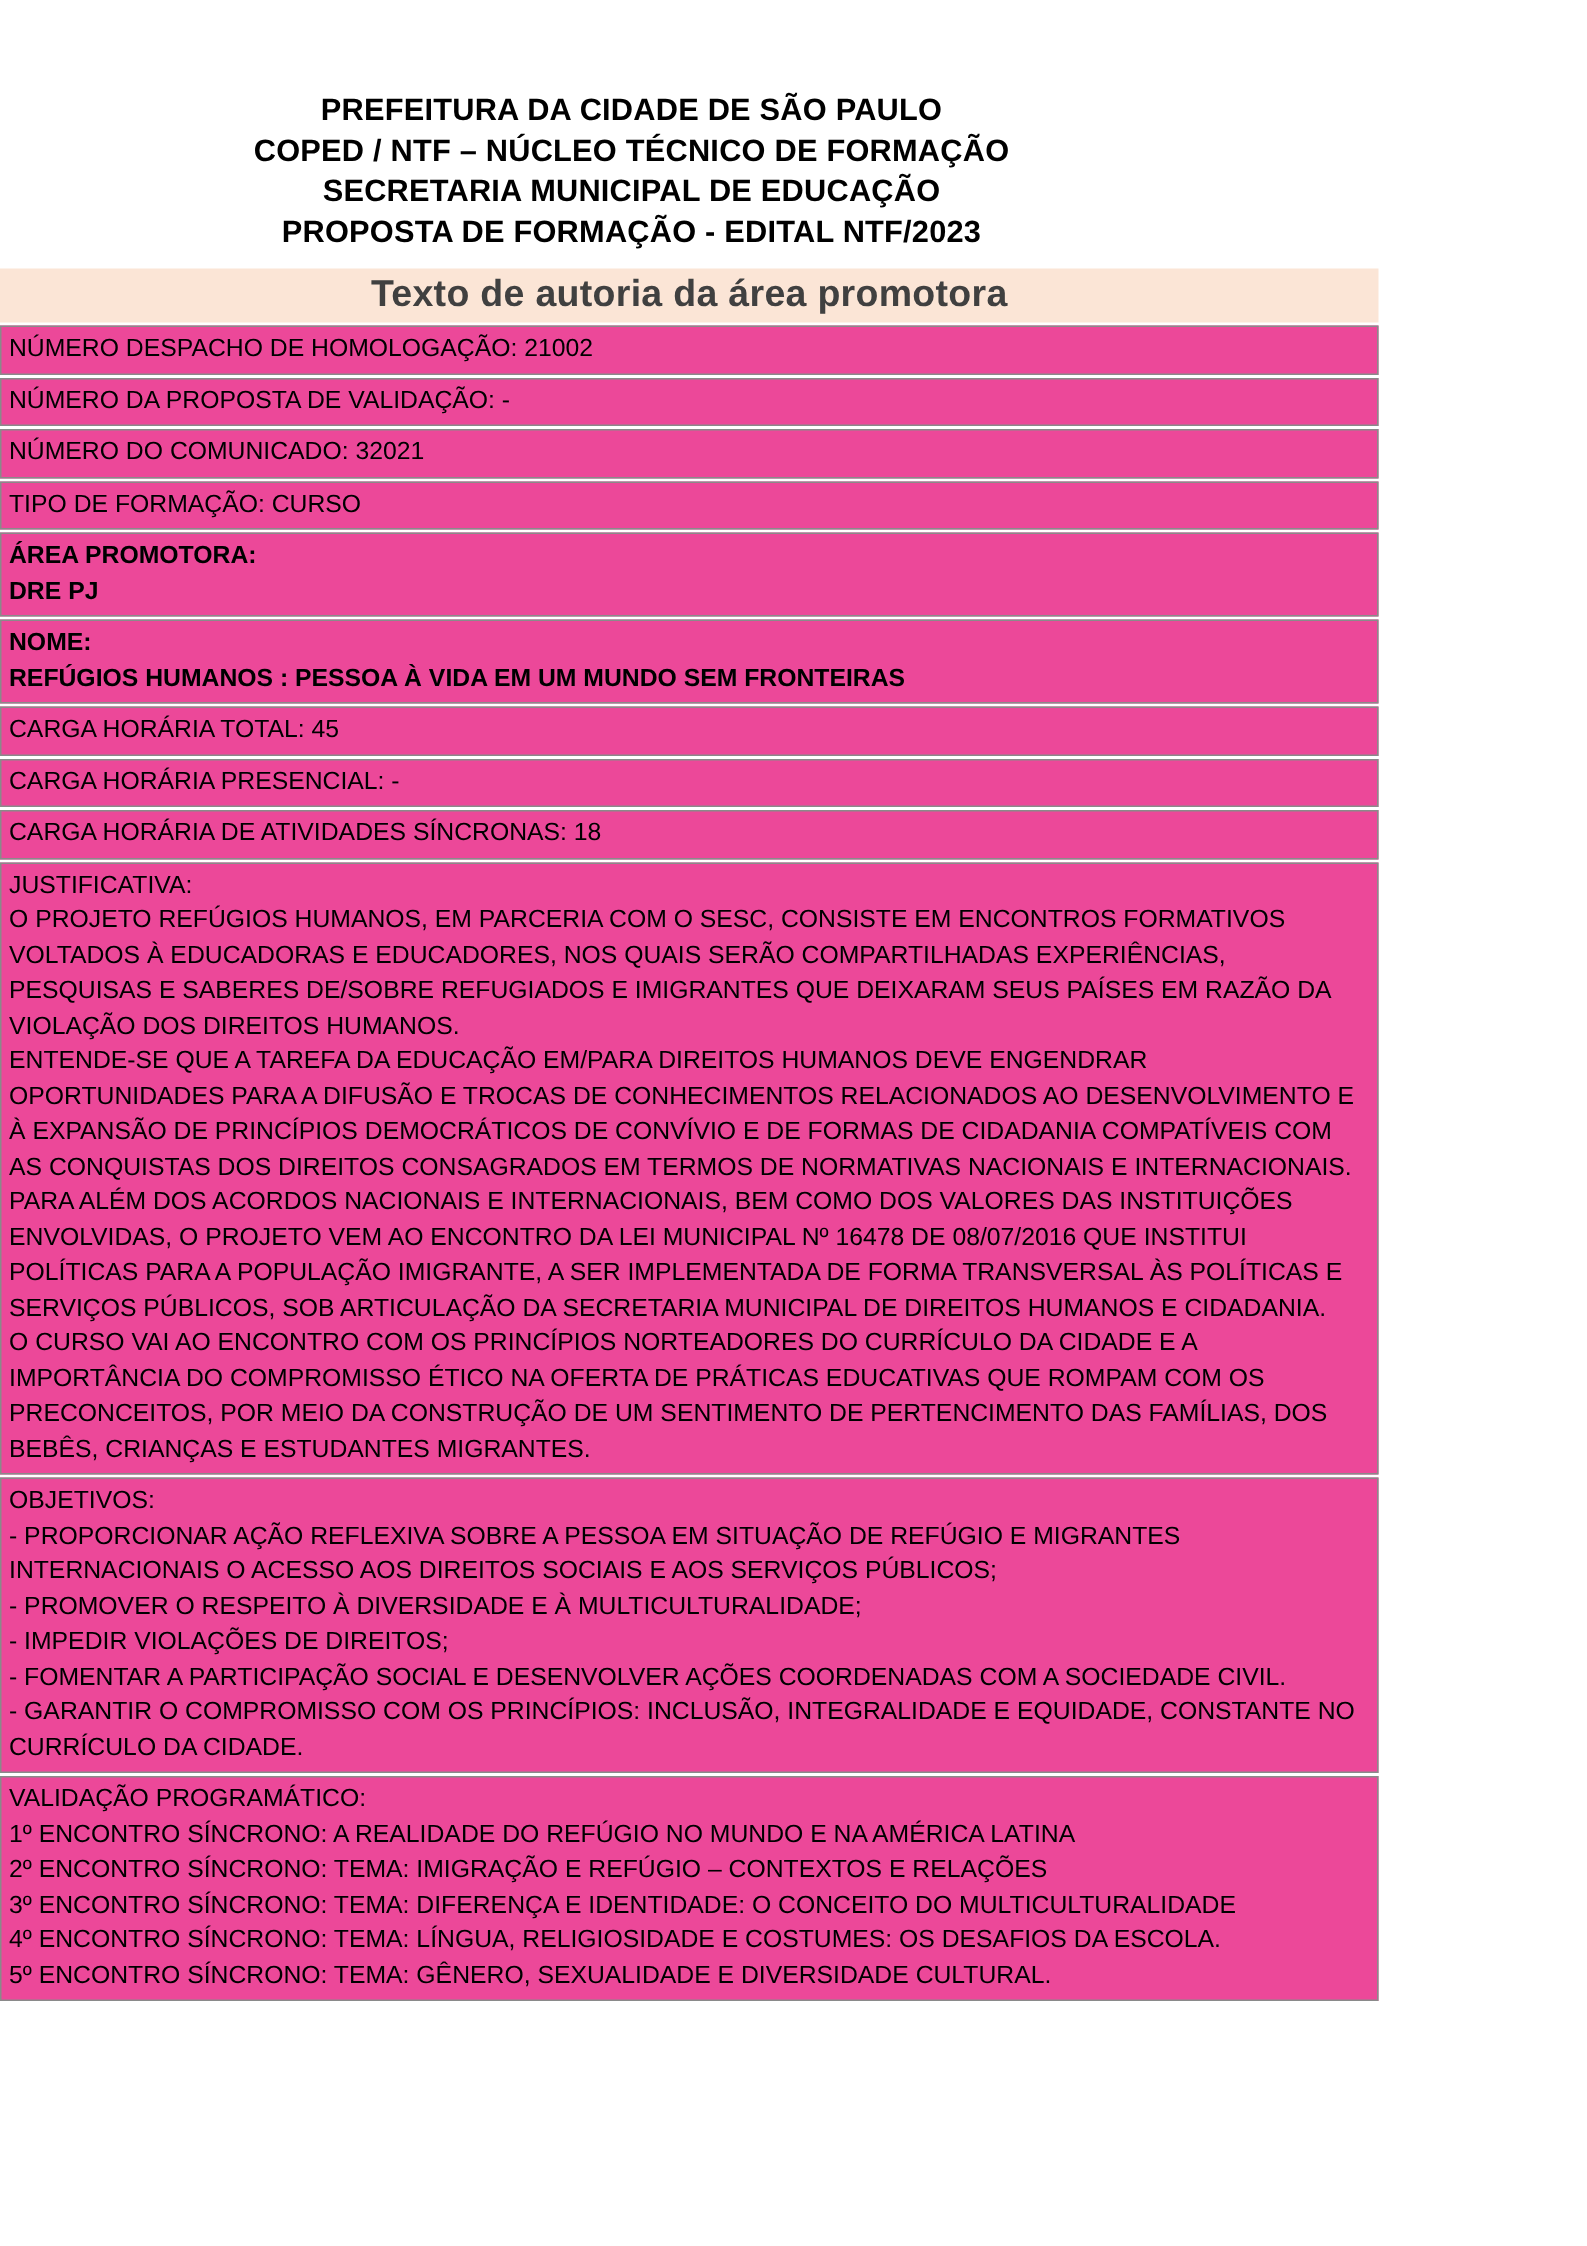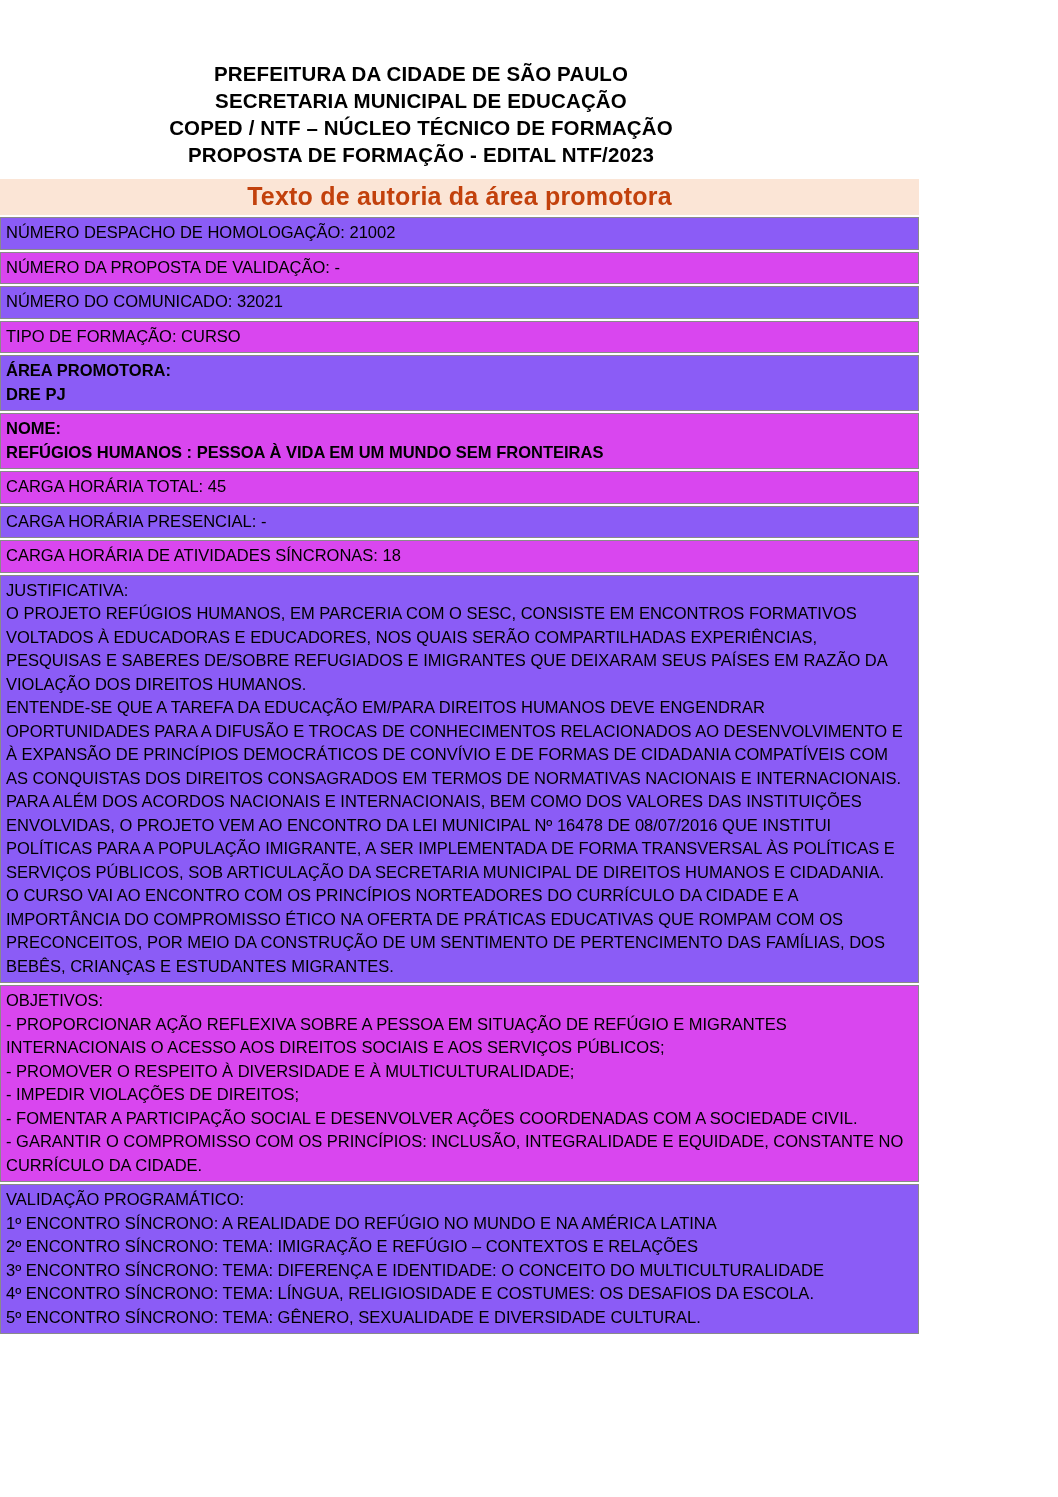--- a/index.html
+++ b/index.html
@@ -43,56 +43,56 @@
     table-layout: fixed;
   }
   .form-table td {
     border: 1px solid #8a8a8a;
     padding: 3px 5px 4px 5px;
     vertical-align: top;
     font-size: 16.5px;
     line-height: 23.5px;
   }
   tr.shaded > td {
-    background: #d946ef;
+    background: #ec4899;
   }
   tr.plain > td {
-    background: #8b5cf6;
+    background: #ec4899;
   }
   
   .banner-row > td {
     background: #fbe5d6 !important;
     border: none !important;
     padding: 0 0 2px 0 !important;
     text-align: center;
   }
   .banner-title {
-    color: #c2410c;
+    color: #404040;
     font-size: 25px;
     font-weight: bold;
     line-height: 34px;
     letter-spacing: 0.2px;
   }
   .bold-line {
     font-weight: bold;
   }
   .cell-line {
     display: block;
     white-space: pre-wrap;
   }
 </style>
 </head>
 <body>
 
 <div class="page">
 
   <div class="doc-header">
     <div class="hline">PREFEITURA DA CIDADE DE SÃO PAULO</div>
+    <div class="hline">COPED / NTF – NÚCLEO TÉCNICO DE FORMAÇÃO</div>
     <div class="hline">SECRETARIA MUNICIPAL DE EDUCAÇÃO</div>
-    <div class="hline">COPED / NTF – NÚCLEO TÉCNICO DE FORMAÇÃO</div>
     <div class="hline">PROPOSTA DE FORMAÇÃO - EDITAL NTF/2023</div>
   </div>
 
   <table class="form-table">
     <tbody>
 
       <tr class="banner-row">
         <td>
           <span class="banner-title">Texto de autoria da área promotora</span>
         </td>

